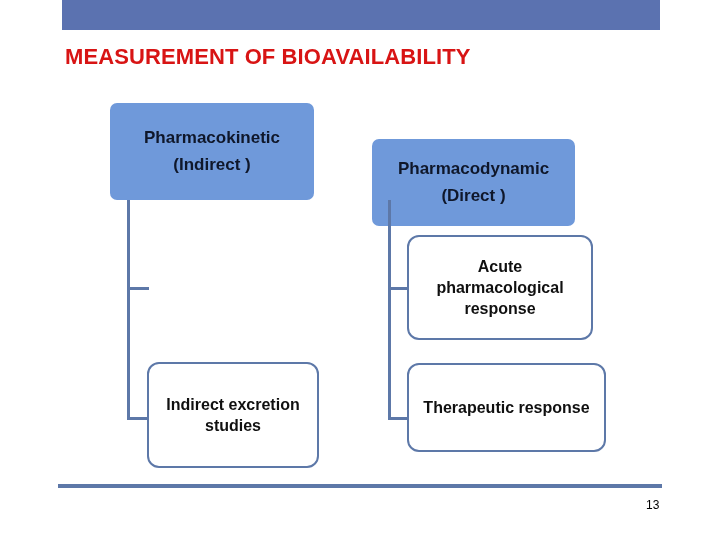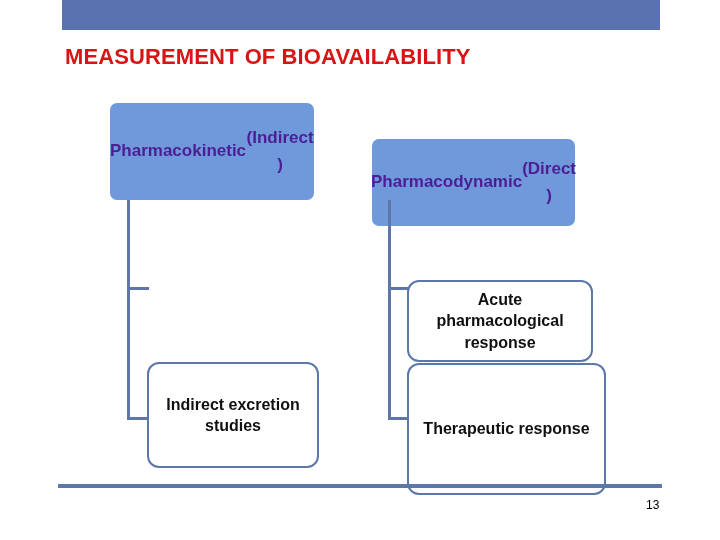--- a/index.html
+++ b/index.html
@@ -38,25 +38,25 @@
     color: #d81414;
     letter-spacing: 0.1px;
     white-space: nowrap;
   }
 
   
   .hbox {
     position: absolute;
     background: #6f99da;
     border-radius: 7px;
-    color: #4c1d95;
+    color: #0f172a;
     font-size: 17px;
     font-weight: bold;
     display: flex;
-    flex-direction: row;
+    flex-direction: column;
     align-items: center;
     justify-content: center;
     line-height: 1.55;
     text-align: center;
     box-sizing: border-box;
   }
   .hbox .l2 { font-weight: bold; }
 
   #hbox-pk { left: 110px; top: 103px; width: 204px; height: 97px; }
   #hbox-pd { left: 372px; top: 103px; width: 203px; height: 87px; margin-top: 36px; }
@@ -74,22 +74,22 @@
     align-items: center;
     justify-content: center;
     text-align: center;
     line-height: 1.32;
     box-sizing: border-box;
     padding: 2px 8px;
   }
 
   #wbox-plasma   { left: 147px; top: 235px; width: 172px; height: 105px; }
   #wbox-urinary  { left: 147px; top: 362px; width: 172px; height: 106px; }
-  #wbox-acute    { left: 407px; top: 235px; width: 186px; height: 82px; margin-top: 45px; }
-  #wbox-therap   { left: 407px; top: 363px; width: 199px; height: 132px; }
+  #wbox-acute    { left: 407px; top: 235px; width: 186px; height: 105px; }
+  #wbox-therap   { left: 407px; top: 363px; width: 199px; height: 89px; }
 
   
   .conn {
     position: absolute;
     background: #5d78a8;
   }
   .conn-v { width: 3px; }
   .conn-h { height: 3px; }
 
   

